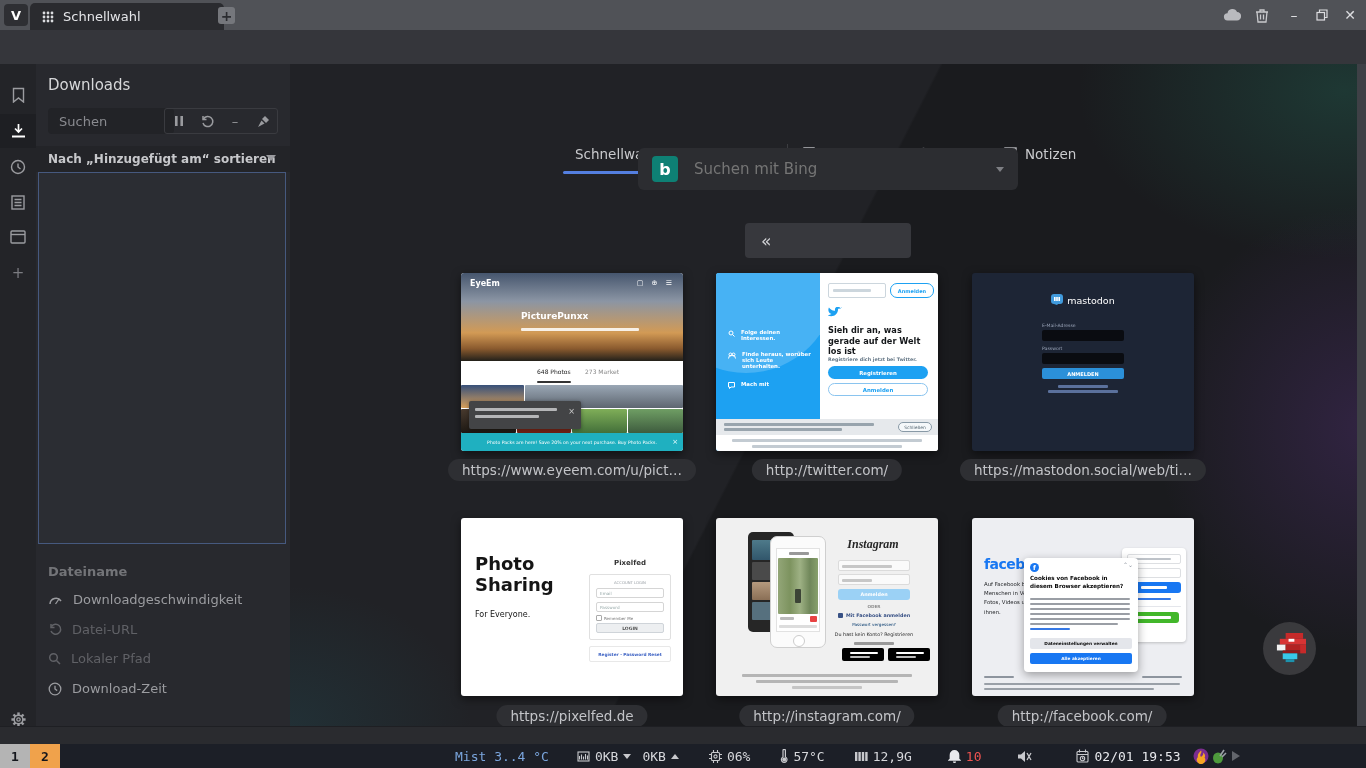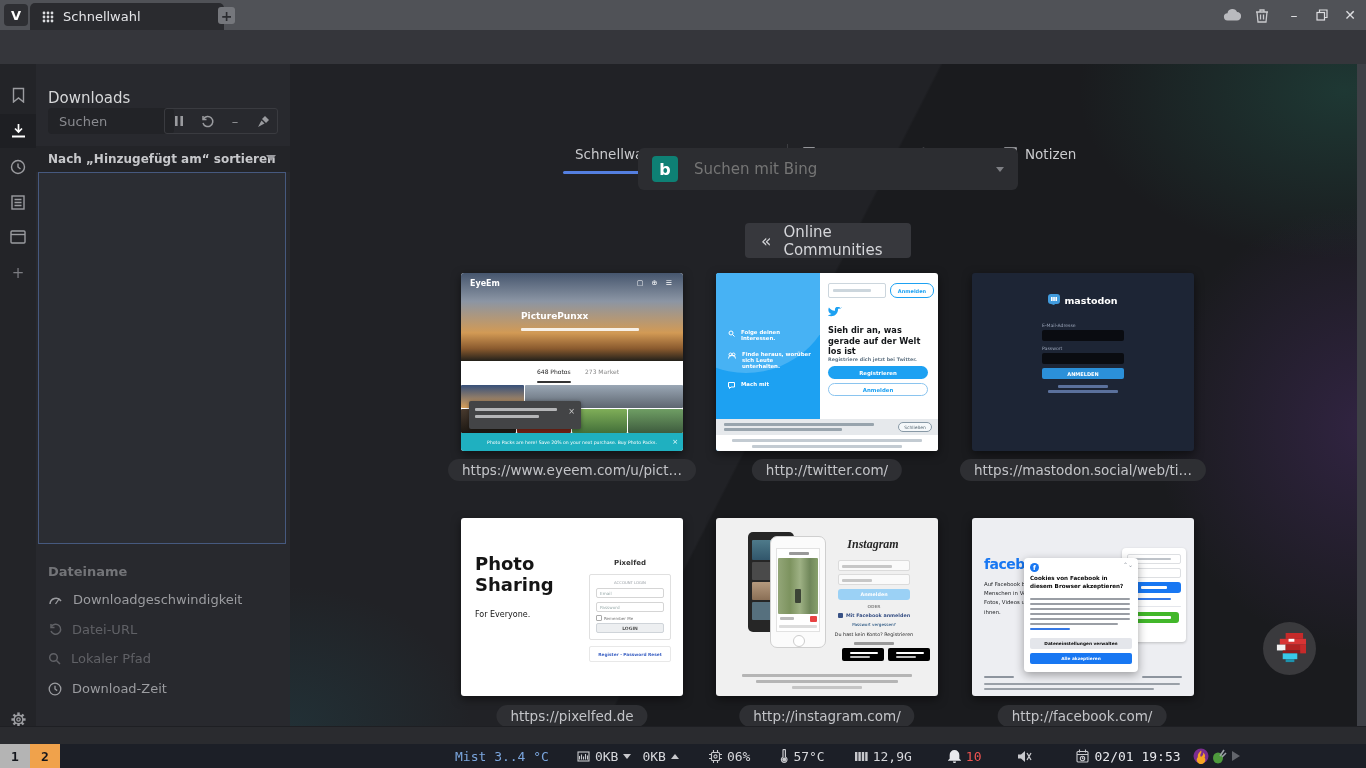--- a/index.html
+++ b/index.html
@@ -251,21 +251,21 @@
             <line x1="-5.3" y1="-5.3" x2="5.3" y2="5.3"></line>
             <line x1="-5.3" y1="5.3" x2="5.3" y2="-5.3"></line>
           </g>
           <circle r="4.6" fill="#232428" stroke="currentColor" stroke-width="1.6"></circle>
           <circle r="1.8" fill="none" stroke-width="1.4"></circle>
         </svg>
     </div>
   </div>
 
   <div class="ab" id="panel">
-    <div class="ab" style="left:12px;top:12px;font-size:15px;color:#d6d7d9;margin-top:13px;">Downloads</div>
+    <div class="ab" style="left:12px;top:12px;font-size:15px;color:#d6d7d9;">Downloads</div>
     <div class="ab fieldbox" style="left:12px;top:44px;width:108px;height:26px;background:#222327;padding:0 9px;">
       <input placeholder="Suchen" style="">
     </div>
     <div class="ab" style="left:128px;top:44px;width:114px;height:26px;border:1px solid #3a3b40;border-radius:3px;box-sizing:border-box;display:flex;">
       <div class="ic" style="flex:1;color:#9a9b9f;">
         <svg width="8" height="10" viewBox="0 0 8 10" fill="currentColor">
             <rect width="2.6" height="10"></rect>
             <rect x="5.4" width="2.6" height="10"></rect>
           </svg>
       </div>
@@ -355,21 +355,20 @@
     </div>
 
     <div class="ab" style="left:348px;top:84px;width:380px;height:42px;background:#2c2d31;border-radius:6px;display:flex;align-items:center;padding:0 14px;box-sizing:border-box;gap:14px;">
       <span class="ic" style="width:26px;height:26px;background:#0e8074;border-radius:4px;color:#fff;font-weight:bold;font-size:16px;">b</span>
       <input style="background: transparent; border: 0px; outline: 0px; flex: 1 1 0%; font-size: 15px; color: rgb(191, 192, 196);" placeholder="Suchen mit Bing">
       <span class="carrow" style="border-top-color:#7e7f84;"></span>
     </div>
 
     <div class="ab" style="left:455px;top:159px;width:166px;height:35px;background:#37383d;border-radius:4px;display:flex;align-items:center;gap:14px;padding-left:16px;box-sizing:border-box;">
       <span style="font-size:17px;color:#d0d1d5;letter-spacing:-2px;">«</span>
-      <span style="font-size:15px;color:#d5d6da;">Online Communities</span>
     </div>
 
     <div class="thumb" style="left:171px;top:209px;background:#fff;">
       <div class="ab" style="left:0;top:0;width:222px;height:88px;background:linear-gradient(180deg,#46566e 0%,#8b95a4 32%,#d29a55 68%,#8a5a2e 86%,#22201a 100%);">
         <span class="ab" style="left:9px;top:6px;font-size:8px;font-weight:bold;color:#fff;">EyeEm</span>
         <span class="ab" style="right:8px;top:6px;font-size:7px;color:#fff;letter-spacing:3px;">▢ ⊕ ☰</span>
         <span class="ab" style="left:60px;top:38px;font-size:9px;font-weight:600;color:#fff;">PicturePunxx</span>
         <i class="tl" style="left:60px;top:55px;width:118px;height:3px;background:rgba(255,255,255,.85);"></i>
       </div>
       <div class="ab" style="left:0;top:88px;width:222px;height:24px;background:#fff;">
@@ -455,21 +454,21 @@
 
     <div class="thumb" style="left:682px;top:209px;background:#1d2535;">
       <div class="ab ic" style="left:0;top:20px;width:222px;height:14px;gap:4px;">
         <svg width="12" height="12" viewBox="0 0 12 12">
             <rect width="12" height="10" rx="3" fill="#419bdd"></rect>
             <path d="M3 10l2-2h4l-3 3z" fill="#419bdd"></path>
             <rect x="3" y="3" width="1.6" height="4" fill="#fff"></rect>
             <rect x="5.2" y="3" width="1.6" height="4" fill="#fff"></rect>
             <rect x="7.4" y="3" width="1.6" height="4" fill="#fff"></rect>
           </svg>
-        <span style="font-size:9.5px;font-weight:bold;color:#fff;">mastodon</span>
+        <span style="font-size:9.5px;font-weight:normal;color:#fff;">mastodon</span>
       </div>
       <span class="ab" style="left:70px;top:50px;font-size:4.6px;color:#9aa4b8;">E-Mail-Adresse</span>
       <div class="ab" style="left:70px;top:57px;width:82px;height:11px;background:#0a0c11;border-radius:2px;"></div>
       <span class="ab" style="left:70px;top:73px;font-size:4.6px;color:#9aa4b8;">Passwort</span>
       <div class="ab" style="left:70px;top:80px;width:82px;height:11px;background:#0a0c11;border-radius:2px;"></div>
       <div class="ab pill" style="left:70px;top:95px;width:82px;height:11px;background:#2b90d9;border-radius:2px;font-size:5px;font-weight:bold;color:#fff;">
           <span>ANMELDEN</span>
         </div>
       <i class="tl" style="left:86px;top:112px;width:50px;height:2.5px;background:#5b719c;"></i>
       <i class="tl" style="left:76px;top:117px;width:70px;height:2.5px;background:#5b719c;"></i>

